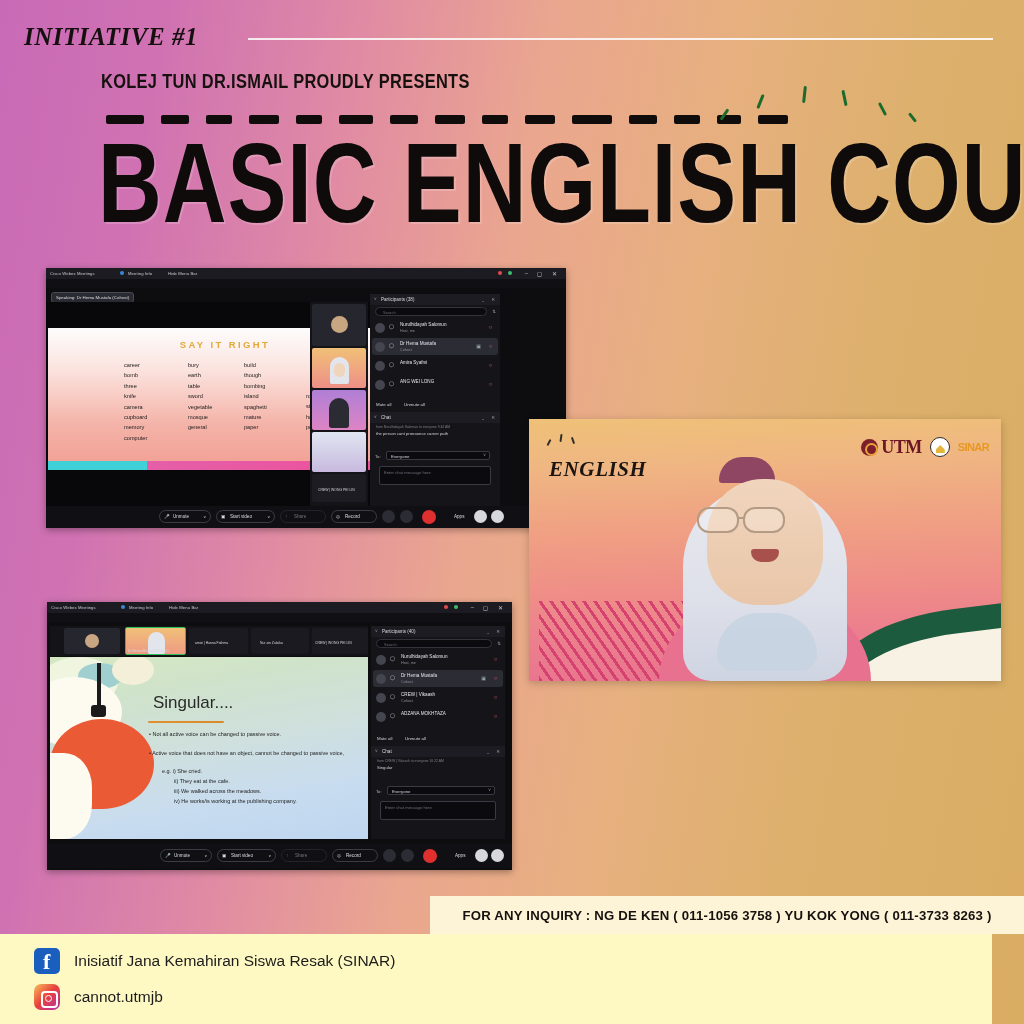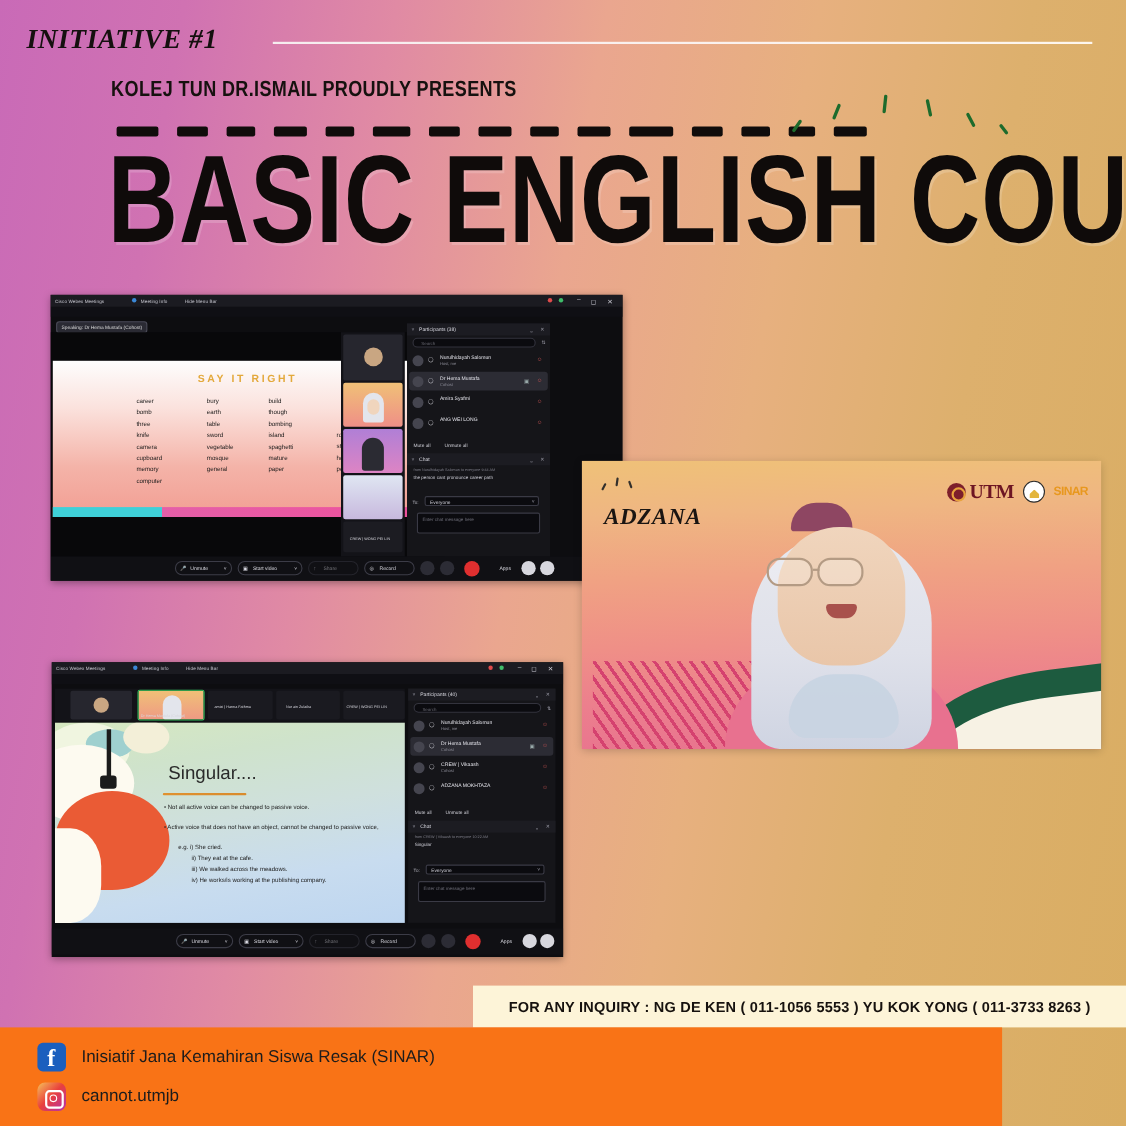--- a/index.html
+++ b/index.html
@@ -195,22 +195,22 @@
 
   
   .inq { position:absolute; left:430px; top:896px; width:594px; height:38px;
          background:#fdf4d8; display:flex; align-items:center;
          justify-content:center; }
   .inq .tx { font-size:13.2px; color:#16110e; font-weight:bold;
              letter-spacing:.2px; white-space:nowrap;
              font-family:"Liberation Sans", sans-serif; }
 
   
-  .foot { position:absolute; left:0; top:934px; width:911px; height:90px;
-          background:#f97316; }
+  .foot { position:absolute; left:0; top:934px; width:992px; height:90px;
+          background:#fef9c3; }
   .soc { position:absolute; display:flex; align-items:center; gap:14px; }
   .soc .lbl { font-size:15.5px; color:#1c1c1c; white-space:nowrap; }
   .fbIc { width:26px; height:26px; border-radius:5px; background:#1b5fbe;
           position:relative; }
   .fbIc::after { content:"f"; position:absolute; left:9px; top:1px;
           font-family:"Liberation Serif", serif; font-weight:bold;
           font-size:22px; color:#fff; }
   .igIc { width:26px; height:26px; border-radius:7px;
           background:linear-gradient(135deg,#f6c15a,#e9403c 48%,#b42fb0);
           position:relative; }
@@ -563,21 +563,21 @@
     </div>
     <div class="cbtn lt" style="left:428px; top:5px;"></div>
     <div class="cbtn lt" style="left:444px; top:5px;"></div>
   </div>
 </div>
 
 <div class="spk">
   <div class="tick" style="left:19px; top:20px; width:2px; height:7px; transform:rotate(28deg);"></div>
   <div class="tick" style="left:31px; top:15px; width:2px; height:8px; transform:rotate(8deg);"></div>
   <div class="tick" style="left:43px; top:18px; width:2px; height:7px; transform:rotate(-20deg);"></div>
-  <div class="label">ADZANA</div>
+  <div class="label">ENGLISH</div>
   <div class="stripes"></div>
   <div class="greenwave"></div>
   <div class="creamwave"></div>
   <div class="person">
     <div class="shoulders"></div>
     <div class="hijab"></div>
     <div class="cap"></div>
     <div class="face"></div>
     <div class="glass gl"></div>
     <div class="glass gr"></div>
@@ -589,21 +589,21 @@
     <div class="utmL">
       <div class="utmSeal"></div>
       <div class="utmTx">UTM</div>
     </div>
     <div class="ktdiSeal"></div>
     <div class="sinarMini">SINAR</div>
   </div>
 </div>
 
 <div class="inq">
-  <div class="tx">FOR ANY INQUIRY : NG DE KEN  ( 011-1056 5553 )   YU KOK YONG  ( 011-3733 8263 )</div>
+  <div class="tx">FOR ANY INQUIRY : NG DE KEN  ( 011-1056 3758 )   YU KOK YONG  ( 011-3733 8263 )</div>
 </div>
 
 <div class="foot">
   <div class="soc" style="left:34px; top:14px;">
     <div class="fbIc"></div>
     <div class="lbl">Inisiatif Jana Kemahiran Siswa Resak (SINAR)</div>
   </div>
   <div class="soc" style="left:34px; top:50px;">
     <div class="igIc"></div>
     <div class="lbl">cannot.utmjb</div>

